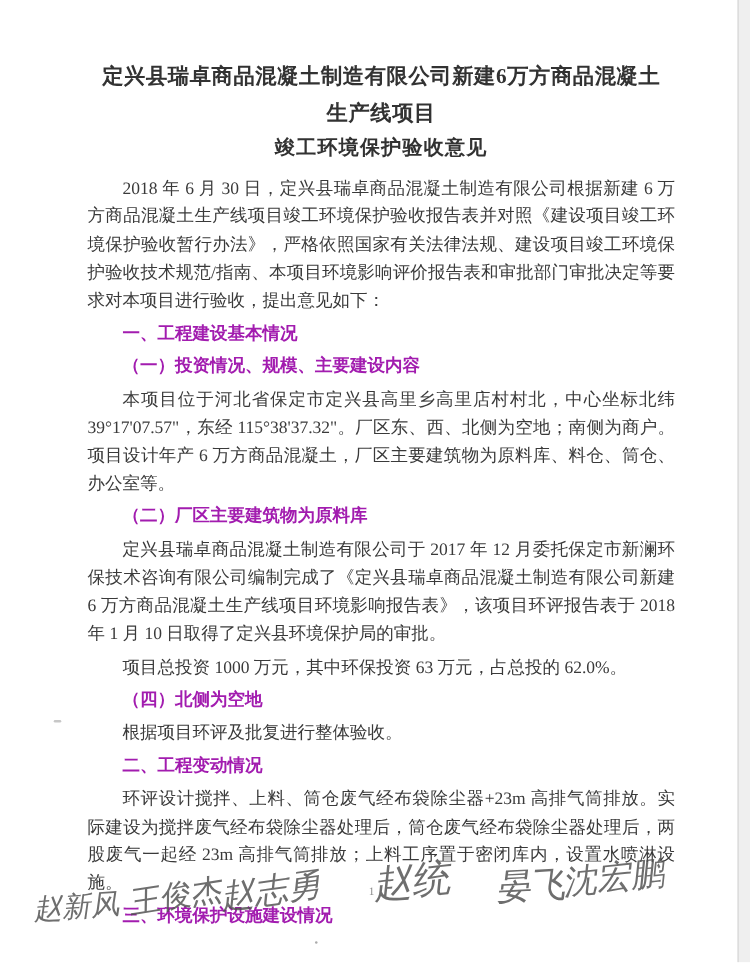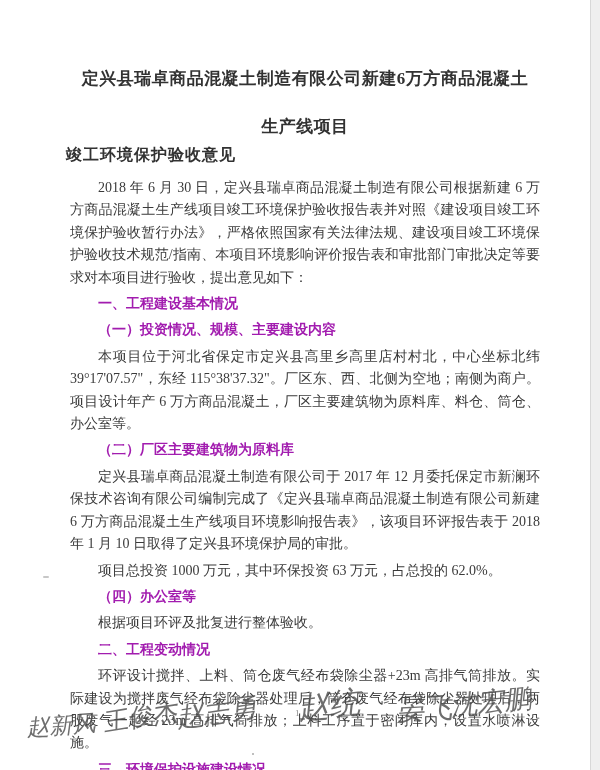--- a/index.html
+++ b/index.html
@@ -7,22 +7,22 @@
     position:relative;width:600px;height:770px;background:#ffffff;overflow:hidden;
     font-family:"Liberation Serif", serif;color:#3a3a3a;
   }
   .edge-right{
     position:absolute;top:0;right:0;width:9px;height:100%;
     background:#efefef;border-left:1px solid #d8d8d8;
   }
   .doc{position:absolute;left:66px;top:46px;width:478px;}
   .title{margin:0;text-align:center;font-size:17px;font-weight:700;color:#323232;
          line-height:30px;letter-spacing:.5px;}
-  .title span{display:block;margin-top:18px;}
-  .subtitle{margin:0;text-align:left;font-size:16px;font-weight:700;color:#323232;
+  .title span{display:block;}
+  .subtitle{margin:0;text-align:center;font-size:16px;font-weight:700;color:#323232;
             line-height:26px;letter-spacing:1px;}
   .bodytext{margin-top:9px;font-size:14px;line-height:22.4px;text-align:justify;
             text-justify:inter-character;}
   .bodytext p{margin:4px;text-indent:2em;}
   .bodytext p.heading{font-weight:700;color:#a21caf;}
   .sig{
     position:absolute;font-family:"DejaVu Sans", cursive;color:#4f4f4f;opacity:.82;
     white-space:nowrap;font-weight:400;
   }
   .s1{left:28px;top:710px;font-size:23px;transform:rotate(-4deg) skewX(-12deg);}
@@ -49,21 +49,21 @@
     <h2 class="subtitle">竣工环境保护验收意见</h2>
 
     <div class="bodytext">
       <p class="body">2018 年 6 月 30 日，定兴县瑞卓商品混凝土制造有限公司根据新建 6 万方商品混凝土生产线项目竣工环境保护验收报告表并对照《建设项目竣工环境保护验收暂行办法》，严格依照国家有关法律法规、建设项目竣工环境保护验收技术规范/指南、本项目环境影响评价报告表和审批部门审批决定等要求对本项目进行验收，提出意见如下：</p>
       <p class="heading">一、工程建设基本情况</p>
       <p class="heading">（一）投资情况、规模、主要建设内容</p>
       <p class="body">本项目位于河北省保定市定兴县高里乡高里店村村北，中心坐标北纬 39°17'07.57"，东经 115°38'37.32"。厂区东、西、北侧为空地；南侧为商户。项目设计年产 6 万方商品混凝土，厂区主要建筑物为原料库、料仓、筒仓、办公室等。</p>
       <p class="heading">（二）厂区主要建筑物为原料库</p>
       <p class="body">定兴县瑞卓商品混凝土制造有限公司于 2017 年 12 月委托保定市新澜环保技术咨询有限公司编制完成了《定兴县瑞卓商品混凝土制造有限公司新建 6 万方商品混凝土生产线项目环境影响报告表》，该项目环评报告表于 2018 年 1 月 10 日取得了定兴县环境保护局的审批。</p>
       <p class="body">项目总投资 1000 万元，其中环保投资 63 万元，占总投的 62.0%。</p>
-      <p class="heading">（四）办公室等</p>
+      <p class="heading">（四）北侧为空地</p>
       <p class="body">根据项目环评及批复进行整体验收。</p>
       <p class="heading">二、工程变动情况</p>
       <p class="body">环评设计搅拌、上料、筒仓废气经布袋除尘器+23m 高排气筒排放。实际建设为搅拌废气经布袋除尘器处理后，筒仓废气经布袋除尘器处理后，两股废气一起经 23m 高排气筒排放；上料工序置于密闭库内，设置水喷淋设施。</p>
       <p class="heading">三、环境保护设施建设情况</p>
     </div>
   </div>
 
   <span class="pagenum">1</span>
 
   <span class="sig s1">赵新风</span>

